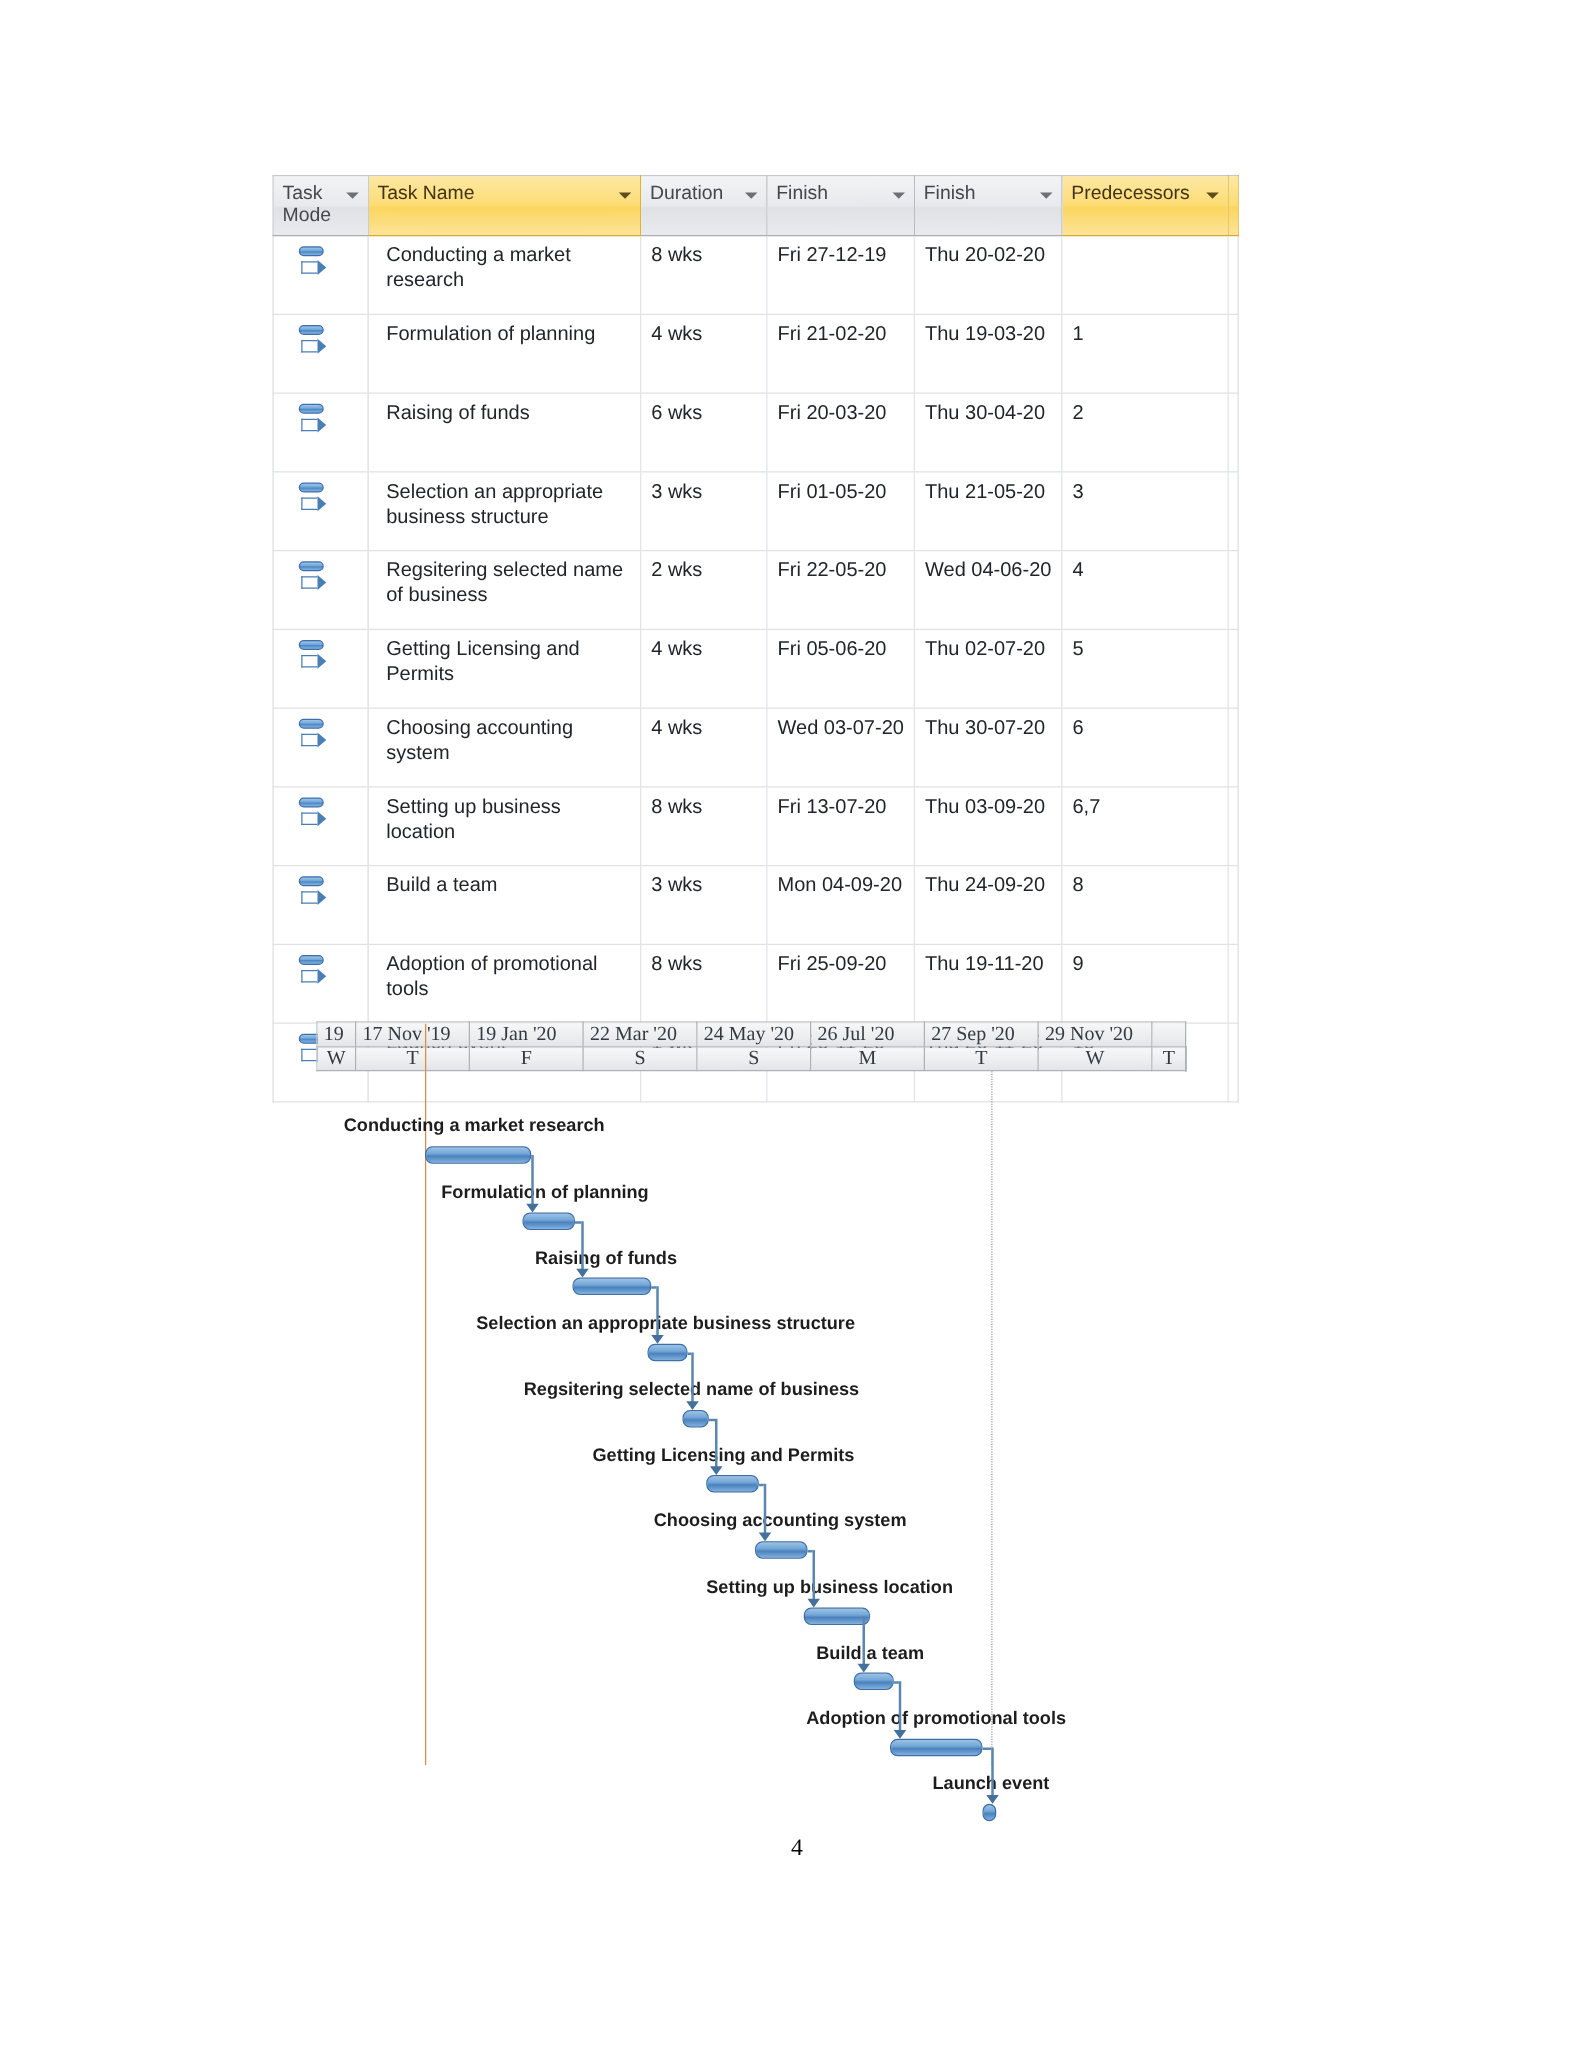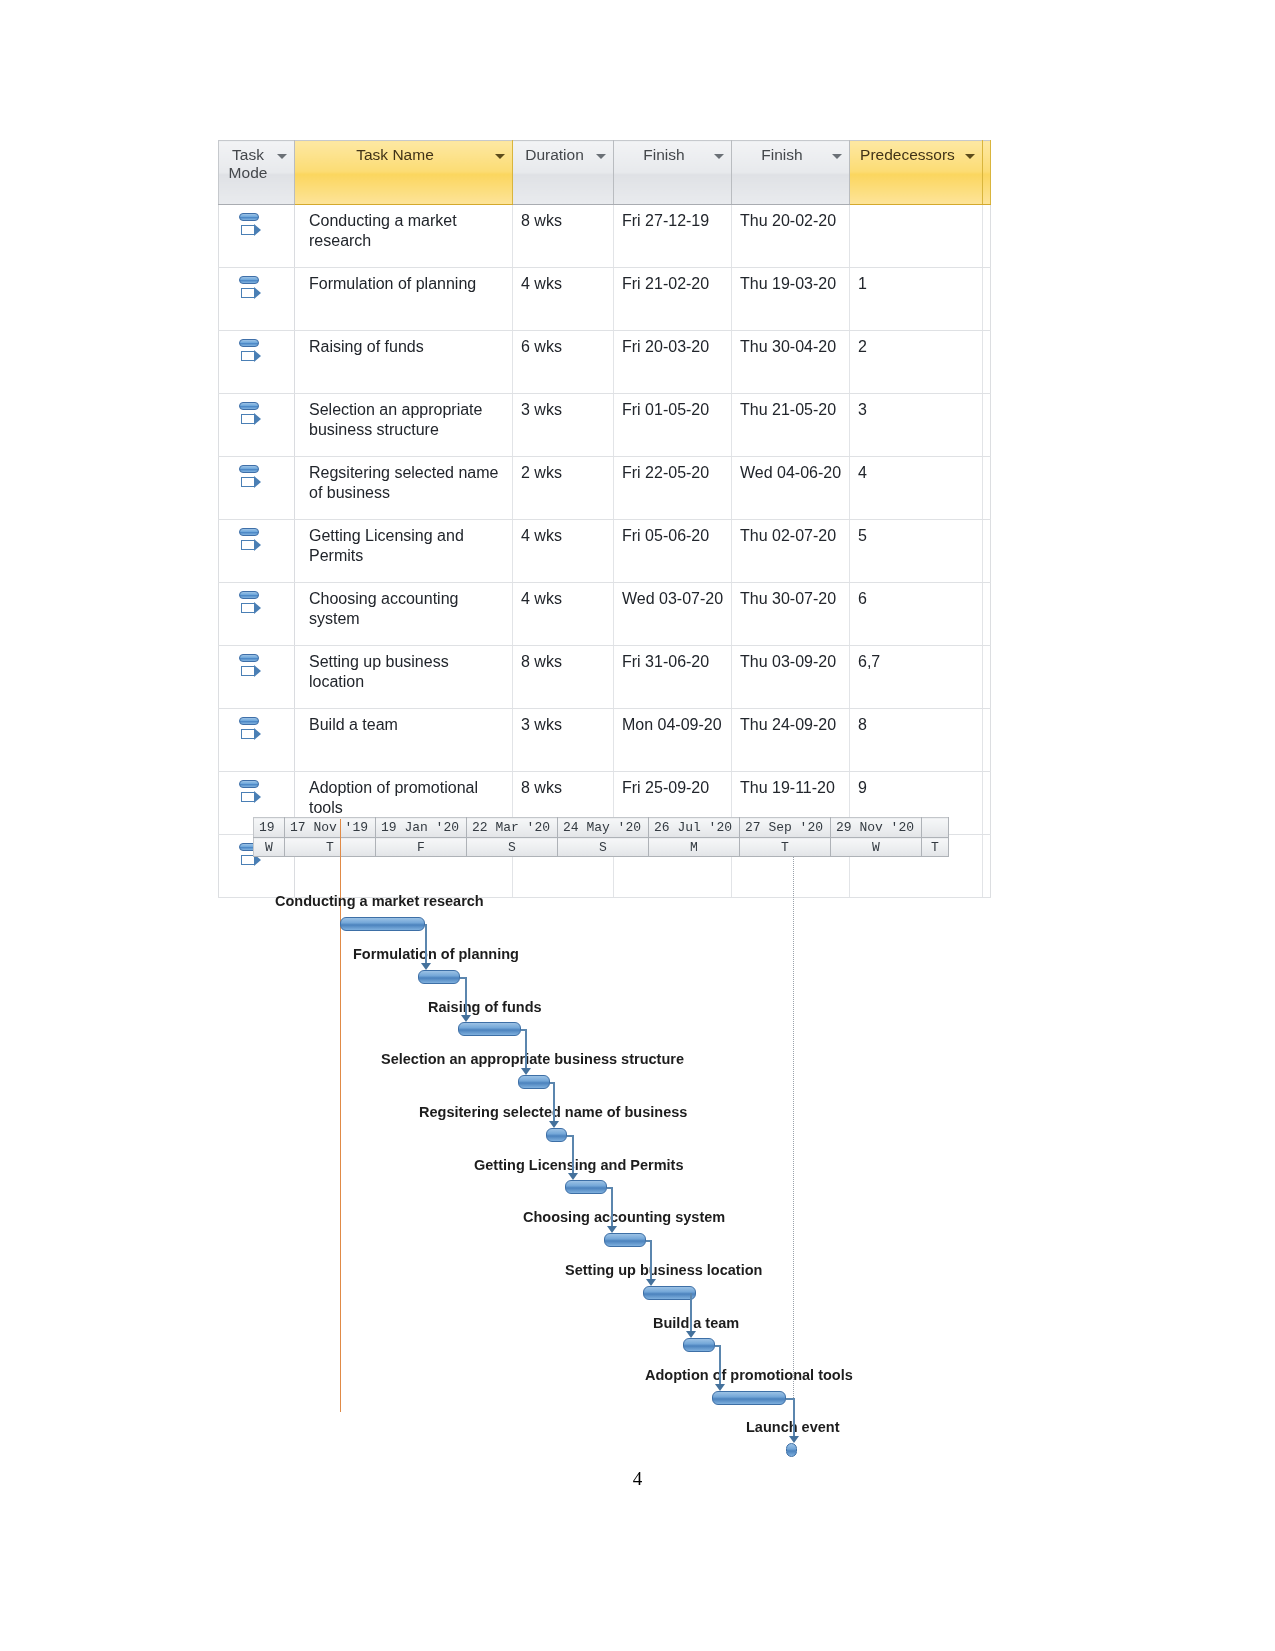--- a/index.html
+++ b/index.html
@@ -29,25 +29,25 @@
   #task-sheet col.c-name   { width: 218px; }
   #task-sheet col.c-dur    { width: 101px; }
   #task-sheet col.c-start  { width: 118px; }
   #task-sheet col.c-finish { width: 118px; }
   #task-sheet col.c-pred   { width: 133px; }
   #task-sheet col.c-extra  { width: 8px; }
 
   #task-sheet thead th {
     height: 42px;
     vertical-align: top;
-    padding: 5px 6px 16px 7px;
+    padding: 5px 6px 0 7px;
     font-size: 15.5px;
     font-weight: normal;
     color: #44474b;
-    text-align: center;
+    text-align: left;
     background: linear-gradient(to bottom, #f2f3f5 0%, #e7e9ec 50%, #dfe1e5 52%, #e9ebee 100%);
     border-right: 1px solid #b9bcc0;
     border-bottom: 1px solid #a9acb1;
     border-top: 1px solid #c6c9cd;
     position: relative;
     white-space: normal;
     line-height: 1.15;
   }
   #task-sheet thead th:first-child { border-left: 1px solid #c6c9cd; }
   #task-sheet thead th.hl {
@@ -127,32 +127,32 @@
     left: 253px;
     top: 817px;
     width: 637px;
   }
   #timescale {
     width: 100%;
     border-collapse: collapse;
     table-layout: fixed;
   }
   #timescale td {
-    font-size: 13px;
+    font-size: 16px;
     color: #333a41;
     text-align: center;
     background: linear-gradient(to bottom, #f6f7f8 0%, #ebedef 60%, #e2e4e7 100%);
     border-right: 1px solid #aeb2b7;
     border-bottom: 1px solid #aeb2b7;
     border-top: 1px solid #c3c6ca;
     height: 19px;
     padding: 0 3px;
     white-space: nowrap;
     overflow: hidden;
-    font-family: Liberation Mono, monospace;
+    font-family: Liberation Serif, serif;
   }
   #timescale tr.tier1 td { text-align: left; padding-left: 5px; }
   #timescale tr.tier1 td.first { text-align: left; }
   #timescale tr.tier2 td { text-align: center; height: 18px; }
   #timescale td:first-child { border-left: 1px solid #c3c6ca; }
 
   
   #plot {
     position: relative;
     width: 637px;
@@ -355,21 +355,21 @@
       </tr>
       <tr class="row-tall">
         <td class="cell-mode">
           <span class="mode-icon">
             <span class="bar"></span>
             <span class="arrow"></span>
           </span>
         </td>
         <td class="cell-name">Setting up business location</td>
         <td>8 wks</td>
-        <td>Fri 31-06-20</td>
+        <td>Fri 13-07-20</td>
         <td>Thu 03-09-20</td>
         <td>6,7</td>
         <td class="cell-extra"></td>
       </tr>
       <tr>
         <td class="cell-mode">
           <span class="mode-icon">
             <span class="bar"></span>
             <span class="arrow"></span>
           </span>

